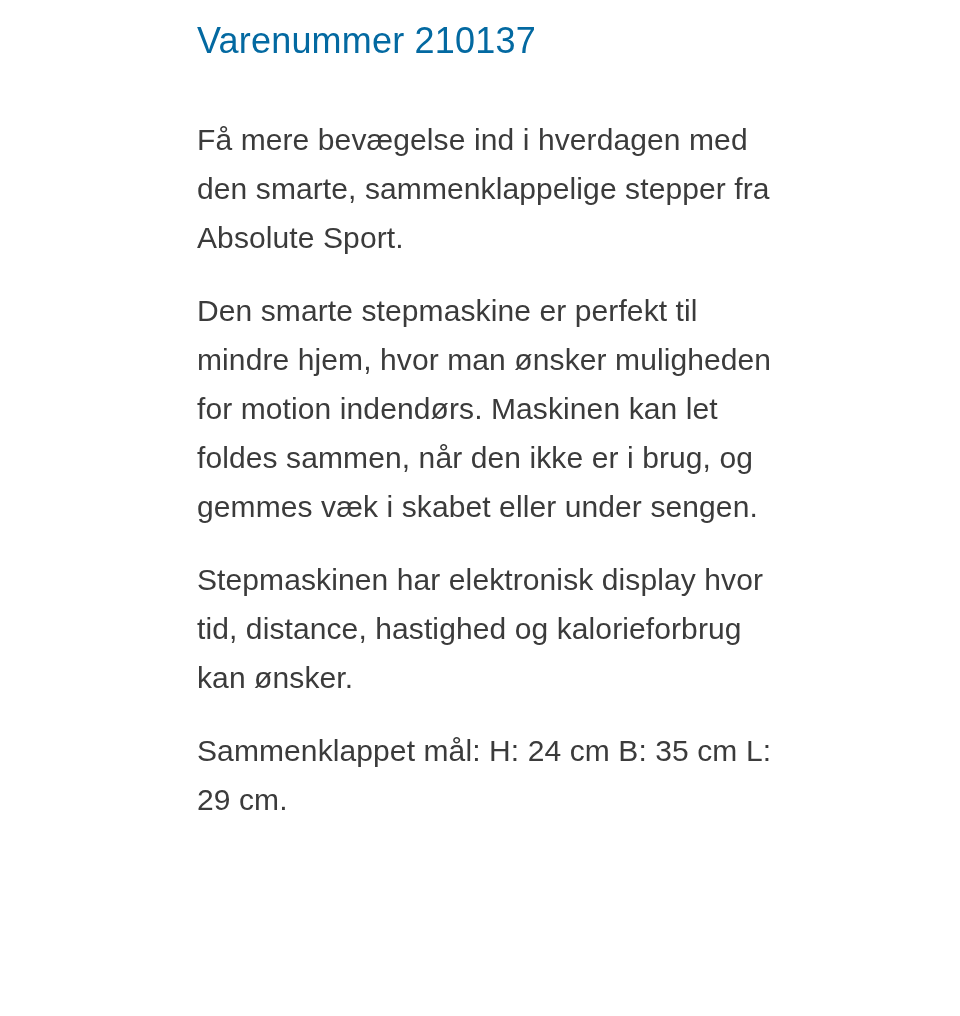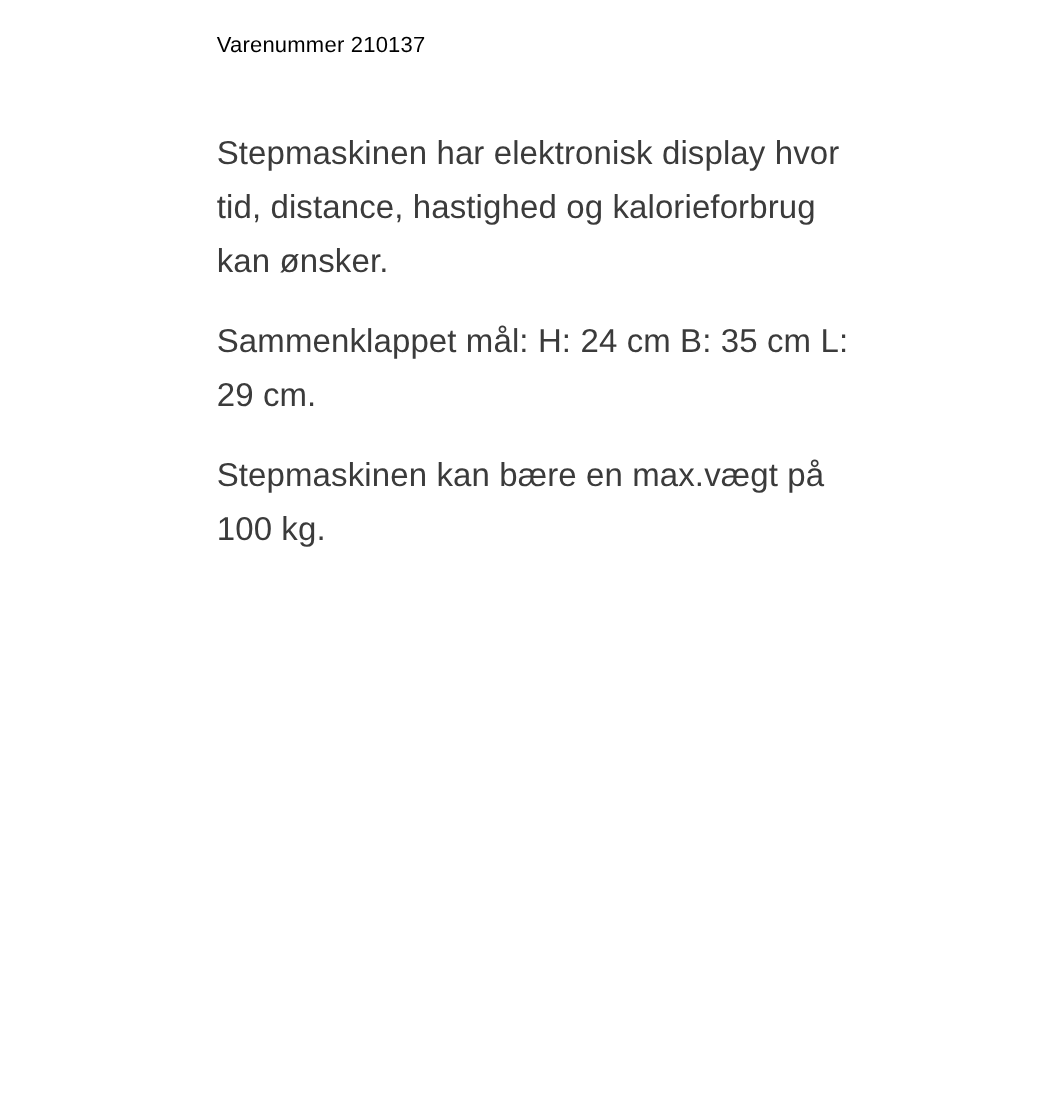--- a/index.html
+++ b/index.html
@@ -16,43 +16,44 @@
     overflow: hidden;
   }
   .page {
     box-sizing: border-box;
     width: 960px;
     height: 1016px;
     padding: 0 185px 0 197px;
     background: #ffffff;
   }
   .title {
-    font-size: 20px;
+    font-size: 36px;
     font-weight: 400;
     line-height: 40px;
     margin: 21px 0 54px 0;
     letter-spacing: 0.2px;
-    color: #000000;
+    color: #0369a1;
   }
   .paragraph {
     font-size: 30px;
     font-weight: 400;
     line-height: 49px;
     margin: 24px 0 0 0;
     max-width: 578px;
     letter-spacing: 0.1px;
     color: #3b3b3b;
   }
 </style>
 </head>
 <body>
 
 <main class="page">
   <h1 class="title">Varenummer 210137</h1>
 
+  <p class="paragraph">Få mere bevægelse ind i hverdagen med den smarte, sammenklappelige stepper fra Absolute Sport.</p>
 
+  <p class="paragraph">Den smarte stepmaskine er perfekt til mindre hjem, hvor man ønsker muligheden for motion indendørs. Maskinen kan let foldes sammen, når den ikke er i brug, og gemmes væk i skabet eller under sengen.</p>
 
   <p class="paragraph">Stepmaskinen har elektronisk display hvor tid, distance, hastighed og kalorieforbrug kan ønsker.</p>
 
   <p class="paragraph">Sammenklappet mål: H: 24 cm B: 35 cm L: 29 cm.</p>
 
-  <p class="paragraph">Stepmaskinen kan bære en max.vægt på 100 kg.</p>
 </main>
 
 </body></html>

